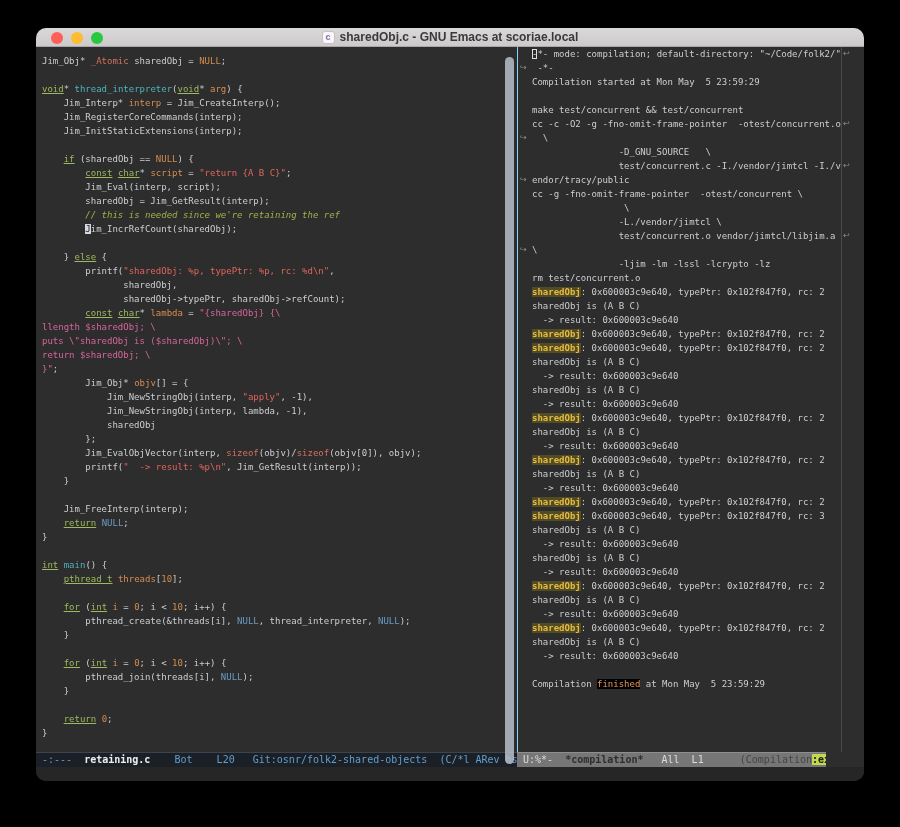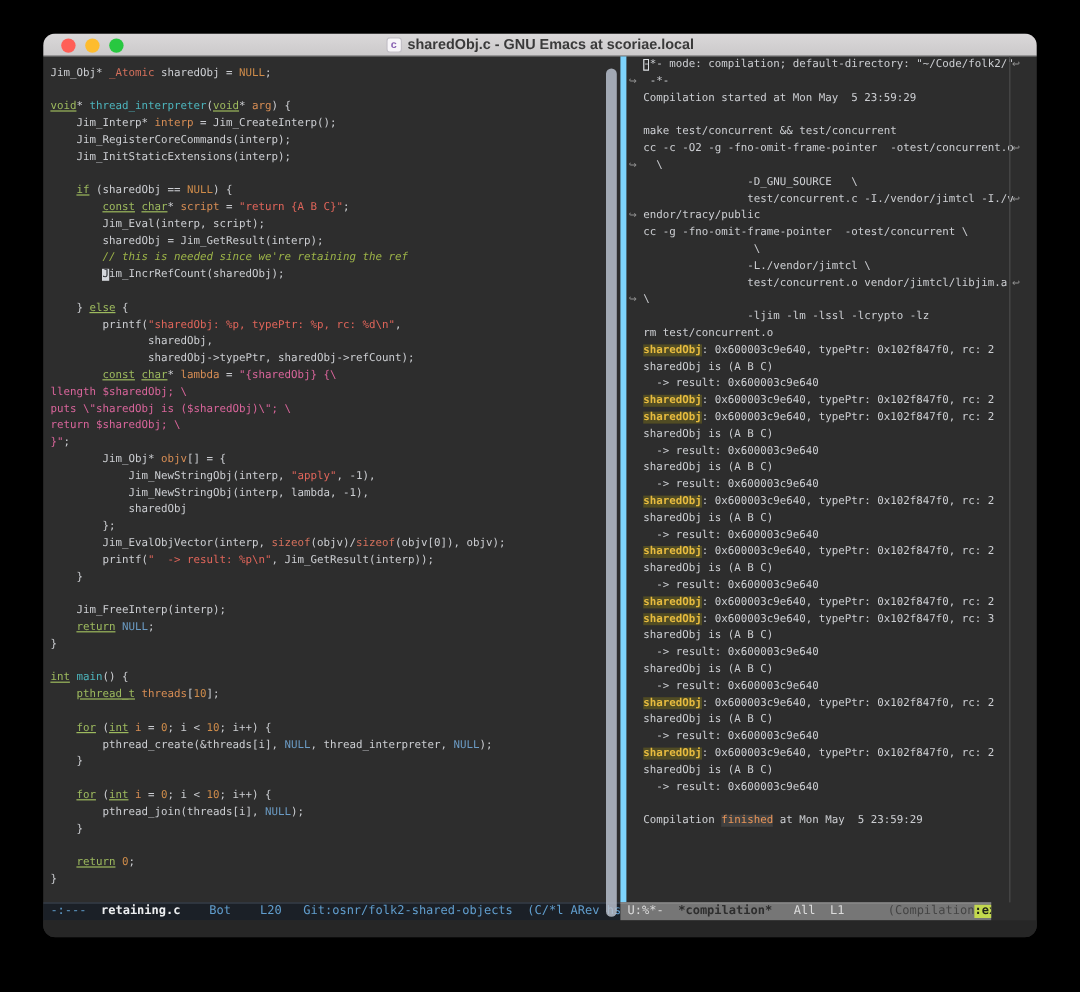--- a/index.html
+++ b/index.html
@@ -15,40 +15,40 @@
   .l-close{background:#ff5f57;}
   .l-min{background:#febc2e;}
   .l-zoom{background:#28c840;}
   .title-wrap{display:flex;align-items:center;gap:5px;}
   .doc-icon{width:13px;height:13px;border-radius:3px;background:#f8f6f9;border:1px solid #c3c0c6;color:#8a63b3;
             font:bold 9px "Liberation Sans",sans-serif;display:flex;align-items:center;justify-content:center;}
   .title{font:600 12px "Liberation Sans",sans-serif;color:#3a3a3a;}
   
   .pane{position:absolute;top:19px;height:705px;overflow:hidden;font-size:9px;line-height:14px;white-space:pre;}
   .pane-left{left:0;width:480px;padding:7px 0 0 6px;}
-  .pane-right{left:481px;width:347px;padding:0 0 16px 14px;border-left:5px solid #7dd3fc;}
+  .pane-right{left:481px;width:347px;padding:0 0 16px 14px;border-left:1px solid #7dd3fc;}
   .right-edge{position:absolute;left:805px;top:19px;height:705px;width:1px;background:#4b4b4b;}
   .line{min-height:14px;position:relative;}
   .fr-wrap{position:absolute;right:14px;top:2px;font:8px "DejaVu Sans",sans-serif;color:#8f8f8f;}
   .fr-cont{position:absolute;left:-12px;top:2px;font:8px "DejaVu Sans",sans-serif;color:#8f8f8f;}
   
   .tk-d{color:#ccced2;}
   .tk-k{color:#9dba5e;text-decoration:underline;}
   .tk-fn{color:#4db5bd;}
   .tk-v{color:#d78d54;}
   .tk-s{color:#e0655a;}
   .tk-sp{color:#d9659b;}
   .tk-c{color:#9cb348;font-style:italic;text-align:right;}
   .tk-n{color:#cf8c4a;}
   .tk-nb{color:#6b9bc4;}
   .tk-r{color:#d4705c;}
   .tk-cur{background:#d5d8dc;color:#23262b;}
   .tk-box{box-shadow:inset 0 0 0 1px #dde0e4;color:#ccced2;}
   .tk-hl{color:#e7bb3f;background:#514c24;font-weight:bold;}
-  .tk-fin{color:#ea9558;background:#404040;margin-top:12px;}
+  .tk-fin{color:#ea9558;background:#000000;margin-top:12px;}
   
   .modeline{position:absolute;top:724px;height:15px;font-size:10px;line-height:14px;white-space:pre;overflow:hidden;}
   .ml-left{left:0;width:481px;background:#1b2027;border-top:1px solid #3d4450;padding-left:6px;}
   .ml-right{left:481px;width:309px;background:#767676;border-top:1px solid #8e8e8e;}
   .tk-mlb{color:#619ece;}
   .tk-mlf{color:#eceef0;font-weight:bold;}
   .tk-mrl{color:#dcdcdc;}
   .tk-mri{color:#2e2e2e;font-weight:bold;}
   .tk-mrd{color:#454545;}
   .tk-mre{color:#20231a;background:#c3d94e;font-weight:bold;}

